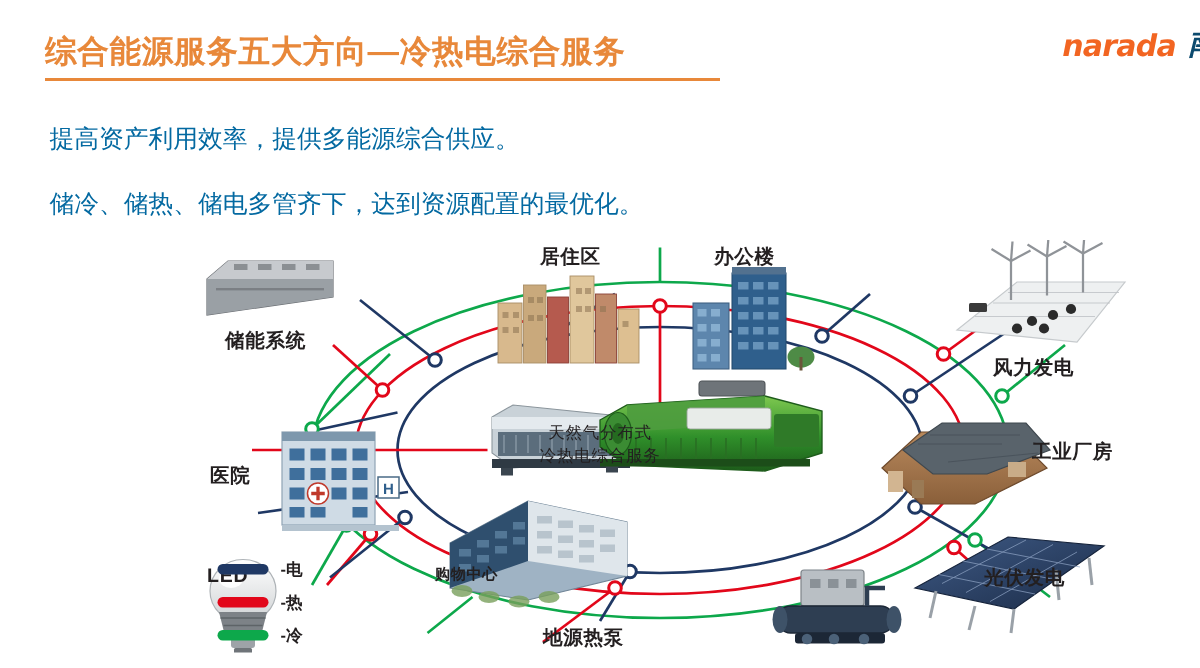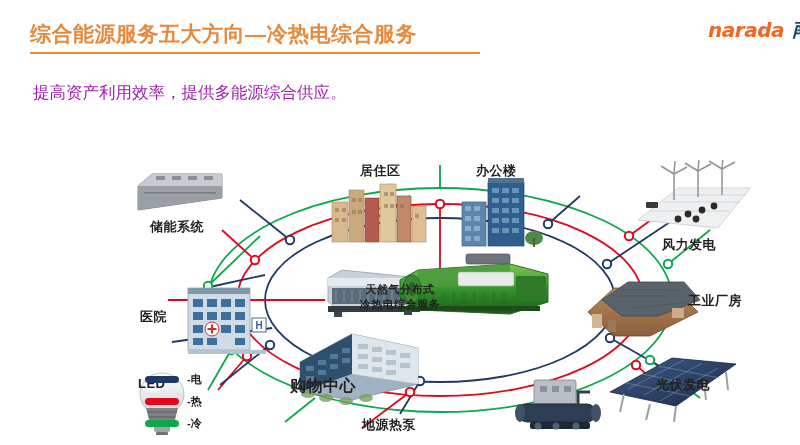--- a/index.html
+++ b/index.html
@@ -62,21 +62,21 @@
     font-style: italic;
     color: #0c4a6e;
     letter-spacing: -1px;
   }
 
   
   .para {
     position: absolute;
     left: 33px;
     font-size: 16.5px;
-    color: #a21caf;
+    color: #0369a1;
     white-space: nowrap;
   }
   #para-1 { top: 82px; }
   #para-2 { top: 125px; }
 
   
   #diagram {
     position: absolute;
     left: 110px;
     top: 160px;
@@ -86,30 +86,30 @@
   #diagram svg { display: block; }
 
   .node-label {
     position: absolute;
     font-size: 13px;
     font-weight: 700;
     color: #231f20;
     white-space: nowrap;
     letter-spacing: 0.5px;
   }
-  .node-label.small { font-size: 16px; }
+  .node-label.small { font-size: 10px; }
 
   #center-label {
     position: absolute;
     left: 225px;
     top: 122px;
     width: 130px;
     text-align: center;
     font-size: 11px;
-    font-weight: 700;
+    font-weight: 400;
     color: #231f20;
     line-height: 1.35;
     letter-spacing: 0.5px;
   }
 
   
   #legend {
     position: absolute;
     left: 35px;
     top: 212px;
@@ -150,20 +150,21 @@
 
   <div id="slide-title">综合能源服务五大方向—冷热电综合服务</div>
   <div id="title-rule"></div>
 
   <div id="logo">
     <span id="logo-latin">narada</span>
     <span id="logo-cn">南都</span>
   </div>
 
   <div class="para" id="para-1">提高资产利用效率，提供多能源综合供应。</div>
+  <div class="para" id="para-2">储冷、储热、储电多管齐下，达到资源配置的最优化。</div>
 
   <div id="diagram">
 
     <svg width="660" height="275" viewBox="0 0 660 275">
       <defs>
         <linearGradient id="gGen" x1="0" y1="0" x2="0" y2="1">
           <stop offset="0%" stop-color="#7ec850"></stop>
           <stop offset="55%" stop-color="#2f8f2a"></stop>
           <stop offset="100%" stop-color="#1d5c1a"></stop>
         </linearGradient>

